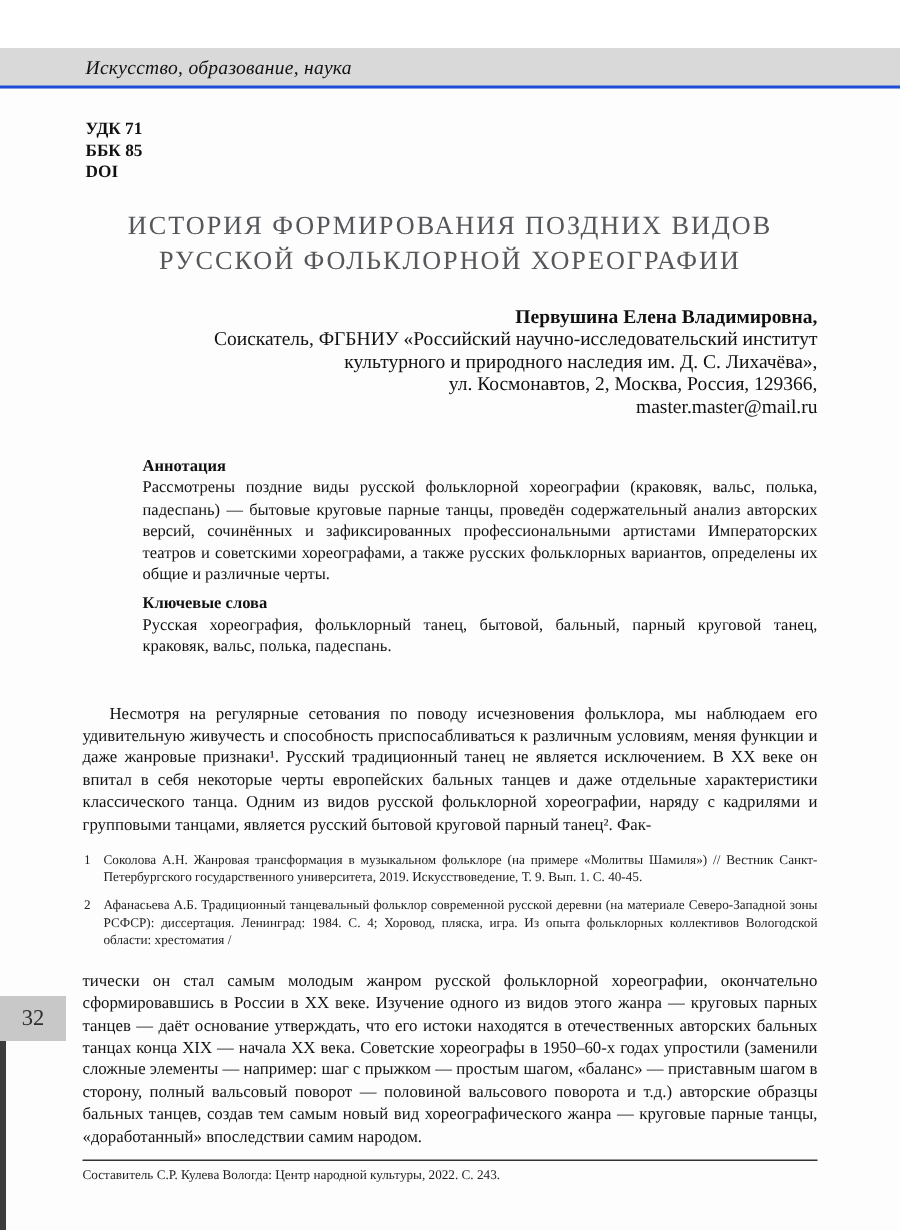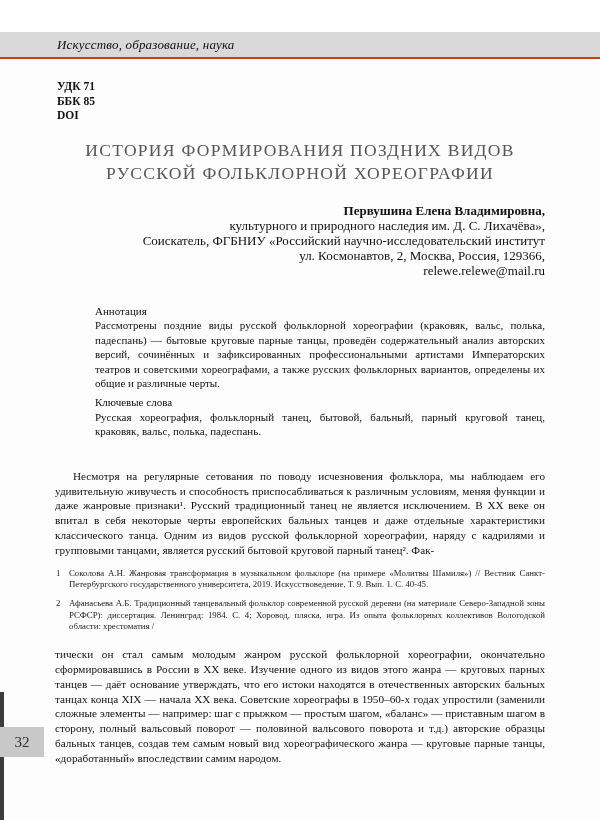--- a/index.html
+++ b/index.html
@@ -14,21 +14,21 @@
   .page { position: relative; width: 600px; height: 820px; background: #fdfdfd; }
 
   
   .header-band {
     margin-top: 32px;
     height: 27px;
     background: #d9d9d9;
     display: flex;
     align-items: center;
     padding-left: 57px;
-    border-bottom: 2px solid #c2410c;
+    border-bottom: 2px solid #1d4ed8;
   }
   .header-band .journal-line {
     font-style: italic;
     font-size: 13px;
     color: #111;
     letter-spacing: 0.2px;
   }
 
   
   .meta {
@@ -61,21 +61,21 @@
   .author .author-name { font-weight: bold; }
 
   
   .abstract-block {
     margin: 26px 55px 0 95px;
     font-size: 11px;
     line-height: 14.6px;
     text-align: justify;
     color: #111;
   }
-  .abstract-block .block-heading { font-weight: normal; text-align: left; }
+  .abstract-block .block-heading { font-weight: bold; text-align: left; }
   .keywords-block { margin-top: 4px; }
 
   
   .columns {
     margin: 30px 55px 0 55px;
     display: flex;
     gap: 15px;
     min-height: 320px;
     flex-direction: column;
   }
@@ -113,21 +113,21 @@
     font-size: 8.8px;
     line-height: 11.3px;
     text-align: justify;
     color: #222;
   }
 
   
   .page-number-box {
     position: absolute;
     left: 0;
-    top: 695px;
+    top: 632px;
     width: 44px;
     height: 30px;
     background: #c8c8c8;
     display: flex;
     align-items: center;
     justify-content: center;
     z-index: 2;
   }
   .page-number-box .page-number {
     font-size: 15px;
@@ -160,24 +160,24 @@
     <div>DOI</div>
   </div>
 
   <h1 class="title">
     <span>ИСТОРИЯ ФОРМИРОВАНИЯ ПОЗДНИХ ВИДОВ</span><br>
     <span>РУССКОЙ ФОЛЬКЛОРНОЙ ХОРЕОГРАФИИ</span>
   </h1>
 
   <div class="author">
     <div class="author-name">Первушина Елена Владимировна,</div>
+    <div>Соискатель, ФГБНИУ «Российский научно-исследовательский институт</div>
     <div>культурного и природного наследия им. Д. С. Лихачёва»,</div>
-    <div>Соискатель, ФГБНИУ «Российский научно-исследовательский институт</div>
     <div>ул. Космонавтов, 2, Москва, Россия, 129366,</div>
-    <div>relewe.relewe@mail.ru</div>
+    <div>master.master@mail.ru</div>
   </div>
 
   <div class="abstract-block">
     <div class="block-heading">Аннотация</div>
     <div>Рассмотрены поздние виды русской фольклорной хореографии (краковяк, вальс, полька, падеспань) — бытовые круговые парные танцы, проведён содержательный анализ авторских версий, сочинённых и зафиксированных профессиональными артистами Императорских театров и советскими хореографами, а также русских фольклорных вариантов, определены их общие и различные черты.</div>
     <div class="keywords-block">
       <div class="block-heading">Ключевые слова</div>
       <div>Русская хореография, фольклорный танец, бытовой, бальный, парный круговой танец, краковяк, вальс, полька, падеспань.</div>
     </div>
   </div>
@@ -193,20 +193,23 @@
         </div>
         <div class="footnote">
           <span class="fn-num">2</span>
           <span>Афанасьева А.Б. Традиционный танцевальный фольклор современной русской деревни (на материале Северо-Западной зоны РСФСР): диссертация. Ленинград: 1984. С. 4; Хоровод, пляска, игра. Из опыта фольклорных коллективов Вологодской области: хрестоматия /</span>
         </div>
       </div>
     </div>
 
     <div class="col">
       <p class="body-p">тически он стал самым молодым жанром русской фольклорной хореографии, окончательно сформировавшись в России в XX веке. Изучение одного из видов этого жанра — круговых парных танцев — даёт основание утверждать, что его истоки находятся в отечественных авторских бальных танцах конца XIX — начала XX века. Советские хореографы в 1950–60-х годах упростили (заменили сложные элементы — например: шаг с прыжком — простым шагом, «баланс» — приставным шагом в сторону, полный вальсовый поворот — половиной вальсового поворота и т.д.) авторские образцы бальных танцев, создав тем самым новый вид хореографического жанра — круговые парные танцы, «доработанный» впоследствии самим народом.</p>
+      <div class="fn-right">
+        <span>Составитель С.Р. Кулева Вологда: Центр народной культуры, 2022. С. 243.</span>
+      </div>
     </div>
 
   </div>
 
   <div class="left-edge-shadow"></div>
 
   <div class="page-number-box">
     <span class="page-number">32</span>
   </div>
 

